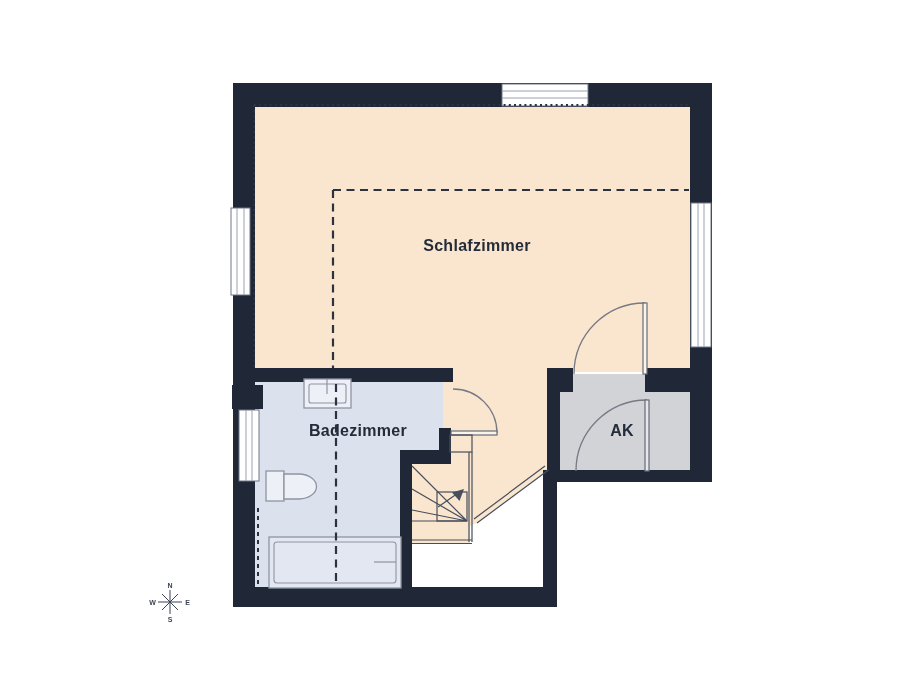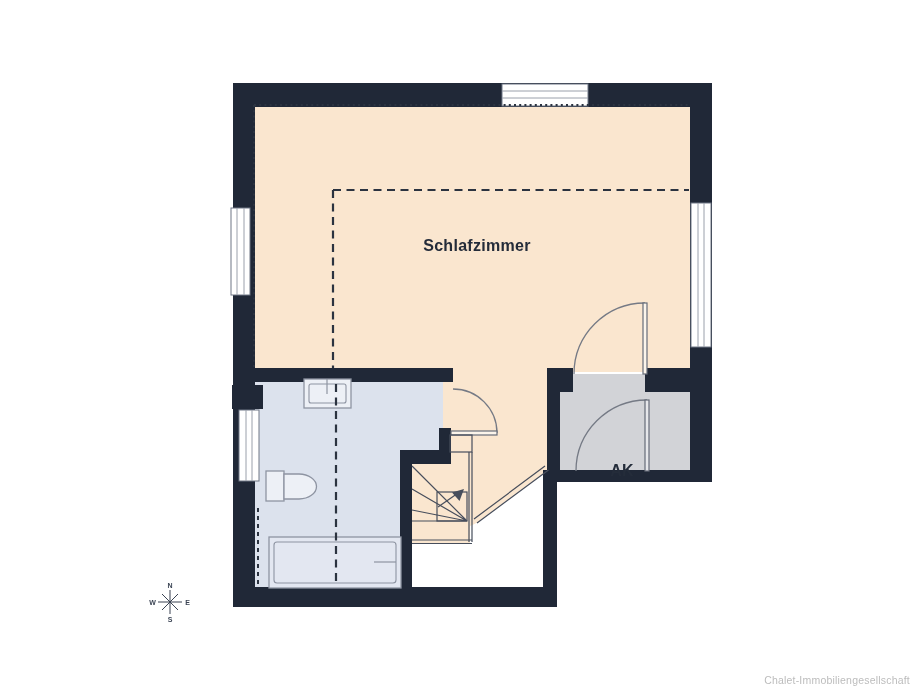--- a/index.html
+++ b/index.html
@@ -120,17 +120,17 @@
     <g>
       <path d="M170,590 L170,614 M158,602 L182,602 M162,594 L178,610 M162,610 L178,594" stroke="#3a4353" stroke-width="1" fill="none"></path>
       <text x="170" y="588" class="compass-letter">N</text>
       <text x="187.5" y="604.5" class="compass-letter">E</text>
       <text x="170" y="621.5" class="compass-letter">S</text>
       <text x="152.5" y="604.5" class="compass-letter">W</text>
     </g>
   </svg>
 
   <div class="room-label" style="left:377px;top:237px;width:200px;">Schlafzimmer</div>
-  <div class="room-label" style="left:572px;top:422px;width:100px;margin-top:40px;">AK</div>
+  <div class="room-label" style="left:258px;top:422px;width:200px;">Badezimmer</div>
+  <div class="room-label" style="left:572px;top:422px;width:100px;">AK</div>
 
-  <div class="watermark">Chalet-Immobiliengesellschaft</div>
 
 </div>
 
 </body></html>

